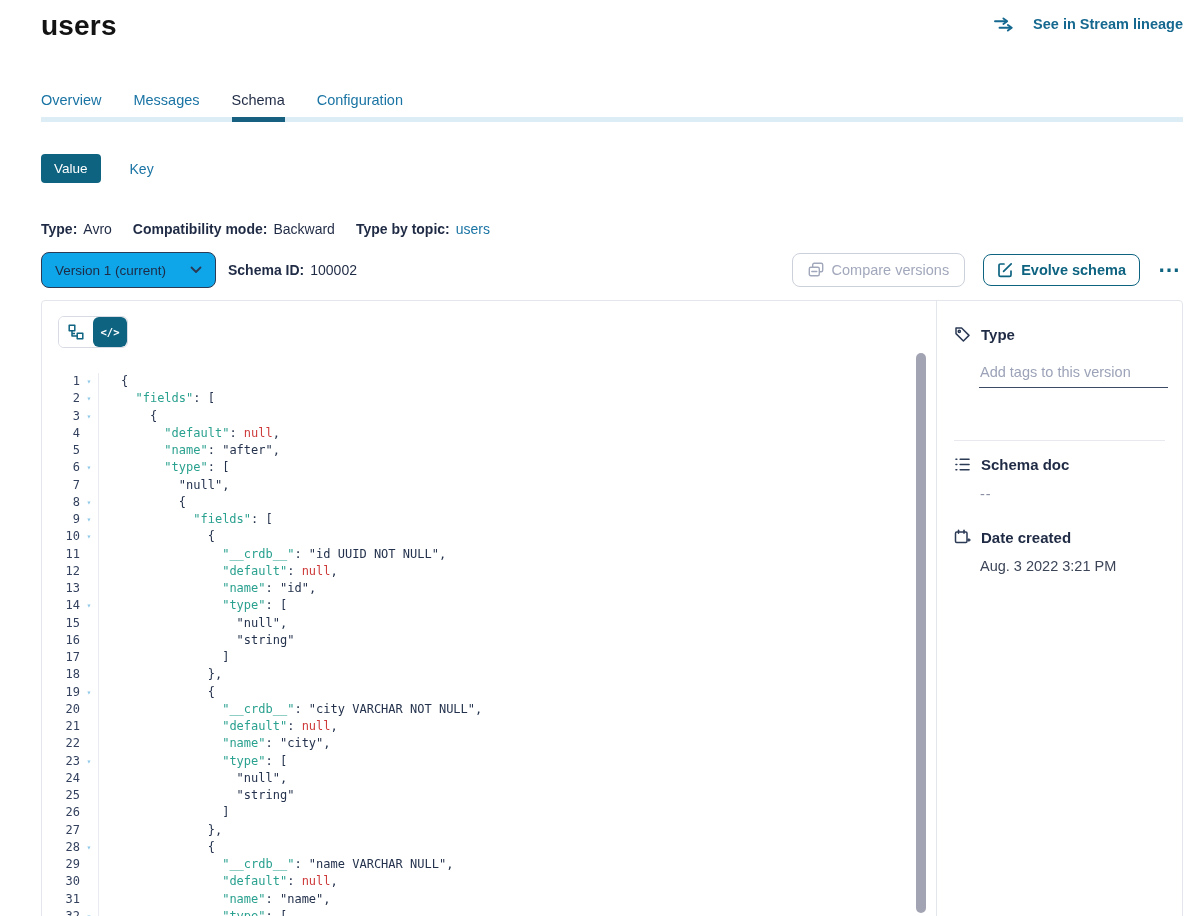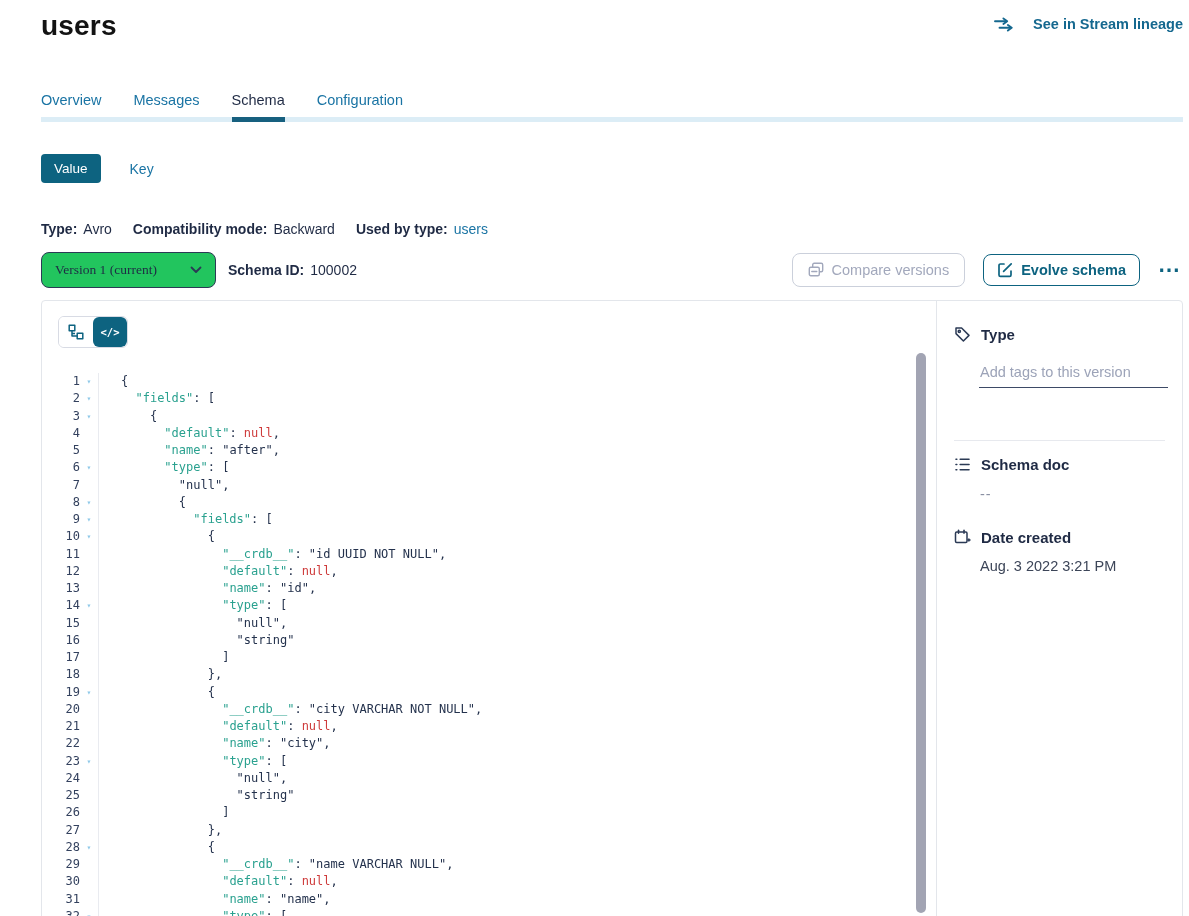--- a/index.html
+++ b/index.html
@@ -25,21 +25,21 @@
 
   
   .meta-row { position:absolute; left:25px; top:221px; font-size:14px; display:flex; gap:21px; color:#1f2a44; }
   .meta-row b { font-weight:700; }
   .meta-row .lnk { color:#1A74A4; cursor:pointer; }
   .meta-item { display:flex; gap:6px; }
 
   
   .controls-row { position:absolute; left:25px; top:252px; width:1142px; display:flex; justify-content:space-between; align-items:center; }
   .controls-left { display:flex; align-items:center; }
-  .version-select { width:175px; height:36px; border:1.5px solid #2B3A55; border-radius:8px; display:flex; align-items:center; justify-content:space-between; padding:0 13px; font-size:13.5px; cursor:pointer; background:#22c55e;font-family:Liberation Serif, serif; }
+  .version-select { width:175px; height:36px; border:1.5px solid #2B3A55; border-radius:8px; display:flex; align-items:center; justify-content:space-between; padding:0 13px; font-size:13.5px; cursor:pointer; background:#0ea5e9; }
   .schema-id { margin-left:12px; font-size:14px; display:flex; gap:6px; }
   .controls-right { display:flex; align-items:center; gap:18px; padding-right:2px; }
   .btn { display:flex; align-items:center; gap:8px; height:32px; border-radius:8px; background:#fff; font-size:14.5px; cursor:pointer; }
   .btn-compare { border:1px solid #CBD0DB; color:#A2A8BC; padding:16px 15px; }
   .btn-evolve { border:1.6px solid #0D6380; color:#0D6380; font-weight:700; padding:0 13px; }
   .more-btn { color:#0D6380; font-size:22px; font-weight:700; letter-spacing:1px; cursor:pointer; line-height:10px; }
 
   
   .panel { position:absolute; left:25px; top:300px; width:1142px; height:645px; border:1px solid #E3E6EB; border-radius:4px; background:#fff; }
   .editor { position:absolute; left:0; top:0; bottom:0; width:895px; border-right:1px solid #E3E6EB; }
@@ -109,21 +109,21 @@
   <div class="meta-row">
     <span class="meta-item">
         <b>Type:</b>
         <span>Avro</span>
       </span>
     <span class="meta-item">
         <b>Compatibility mode:</b>
         <span>Backward</span>
       </span>
     <span class="meta-item">
-        <b>Used by type:</b>
+        <b>Type by topic:</b>
         <span class="lnk">users</span>
       </span>
   </div>
 
   <div class="controls-row">
     <div class="controls-left">
       <div class="version-select">
         <span>Version 1 (current)</span>
         <span class="icon">
           <svg width="12" height="8" viewBox="0 0 12 8" fill="none" stroke="#2B3A55" stroke-width="1.8" stroke-linecap="round" stroke-linejoin="round">

